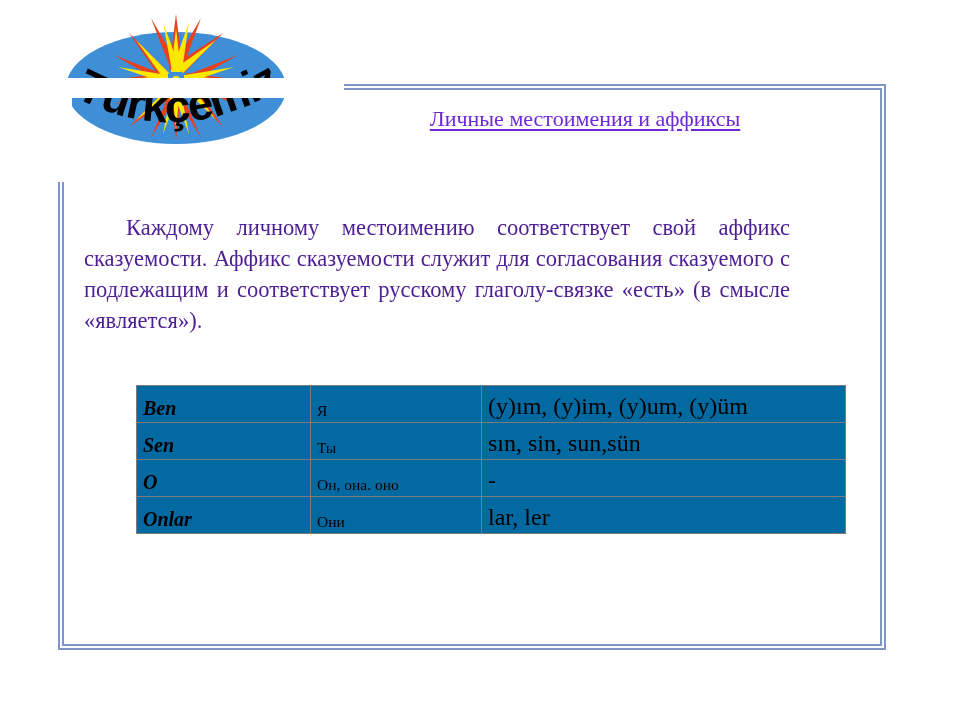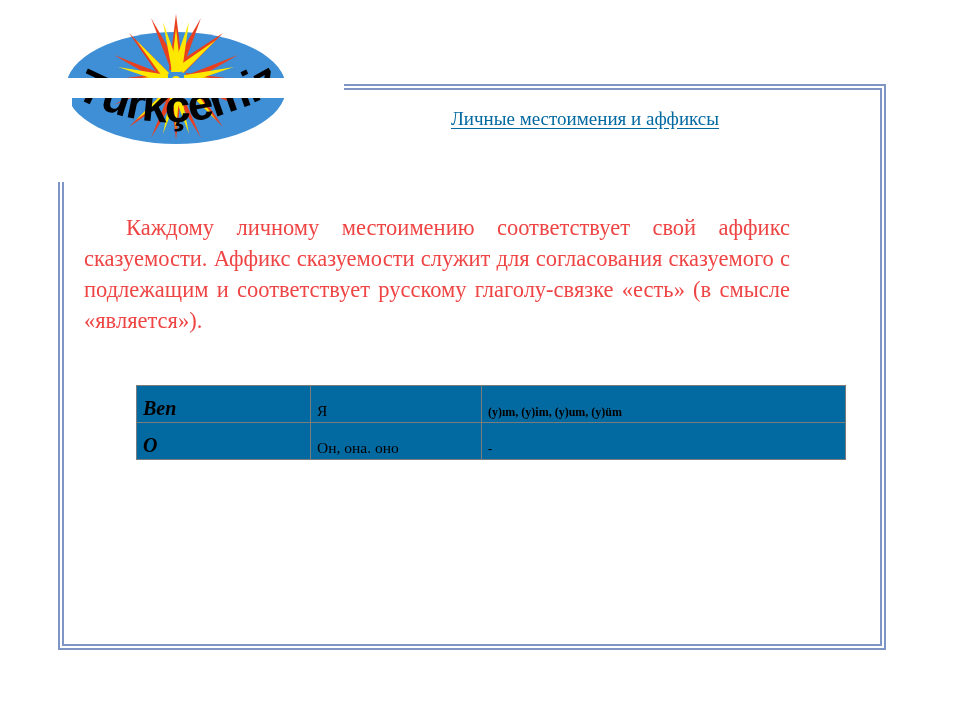--- a/index.html
+++ b/index.html
@@ -76,38 +76,38 @@
   }
 
   
   .title {
     position: absolute;
     left: 300px;
     top: 100px;
     width: 570px;
     text-align: center;
     font-family: "Liberation Serif", serif;
-    font-size: 19px;
+    font-size: 22px;
     line-height: 38px;
-    color: #0369a1;
+    color: #6d28d9;
     text-decoration: underline;
     text-underline-offset: 3px;
   }
   .title-line { display: block; }
 
   
   .body-text {
     position: absolute;
     left: 84px;
     top: 212px;
     width: 706px;
     font-family: "Liberation Serif", serif;
     font-size: 22.5px;
     line-height: 31px;
-    color: #ef4444;
+    color: #4c1d95;
     text-align: justify;
     text-indent: 42px;
     hyphens: none;
   }
 
   
   .tbl-wrap {
     position: absolute;
     left: 136px;
     top: 385px;
@@ -134,22 +134,22 @@
     vertical-align: middle;
   }
   td.col-ru {
     width: 158px;
     font-size: 15.5px;
     vertical-align: top;
     padding-top: 3px;
   }
   td.col-affix {
     width: 351px;
-    font-weight: bold;
-    font-size: 12px;
+    font-weight: normal;
+    font-size: 24px;
     vertical-align: bottom;
   }
 </style>
 </head>
 <body>
 
 <div class="slide">
 
   <div class="logo">
     <svg viewBox="0 0 248 168" width="248" height="168" xmlns="http://www.w3.org/2000/svg">
@@ -219,21 +219,31 @@
 
   <div class="tbl-wrap">
     <table class="affix">
       <tbody>
         <tr>
           <td class="col-pron">Ben</td>
           <td class="col-ru">Я</td>
           <td class="col-affix">(y)ım, (y)im, (y)um, (y)üm</td>
         </tr>
         <tr>
+          <td class="col-pron">Sen</td>
+          <td class="col-ru">Ты</td>
+          <td class="col-affix">sın, sin, sun,sün</td>
+        </tr>
+        <tr>
           <td class="col-pron">O</td>
           <td class="col-ru">Он, она. оно</td>
           <td class="col-affix">-</td>
         </tr>
+        <tr>
+          <td class="col-pron">Onlar</td>
+          <td class="col-ru">Они</td>
+          <td class="col-affix">lar, ler</td>
+        </tr>
       </tbody>
     </table>
   </div>
 
 </div>
 
 </body></html>

